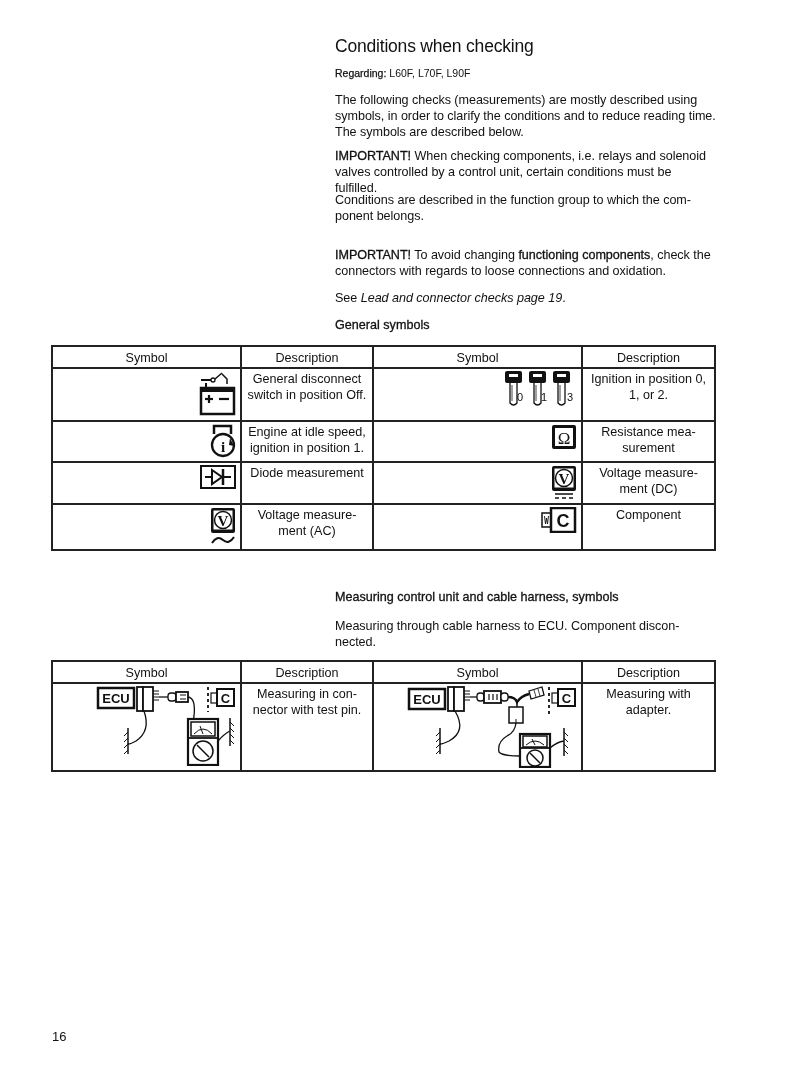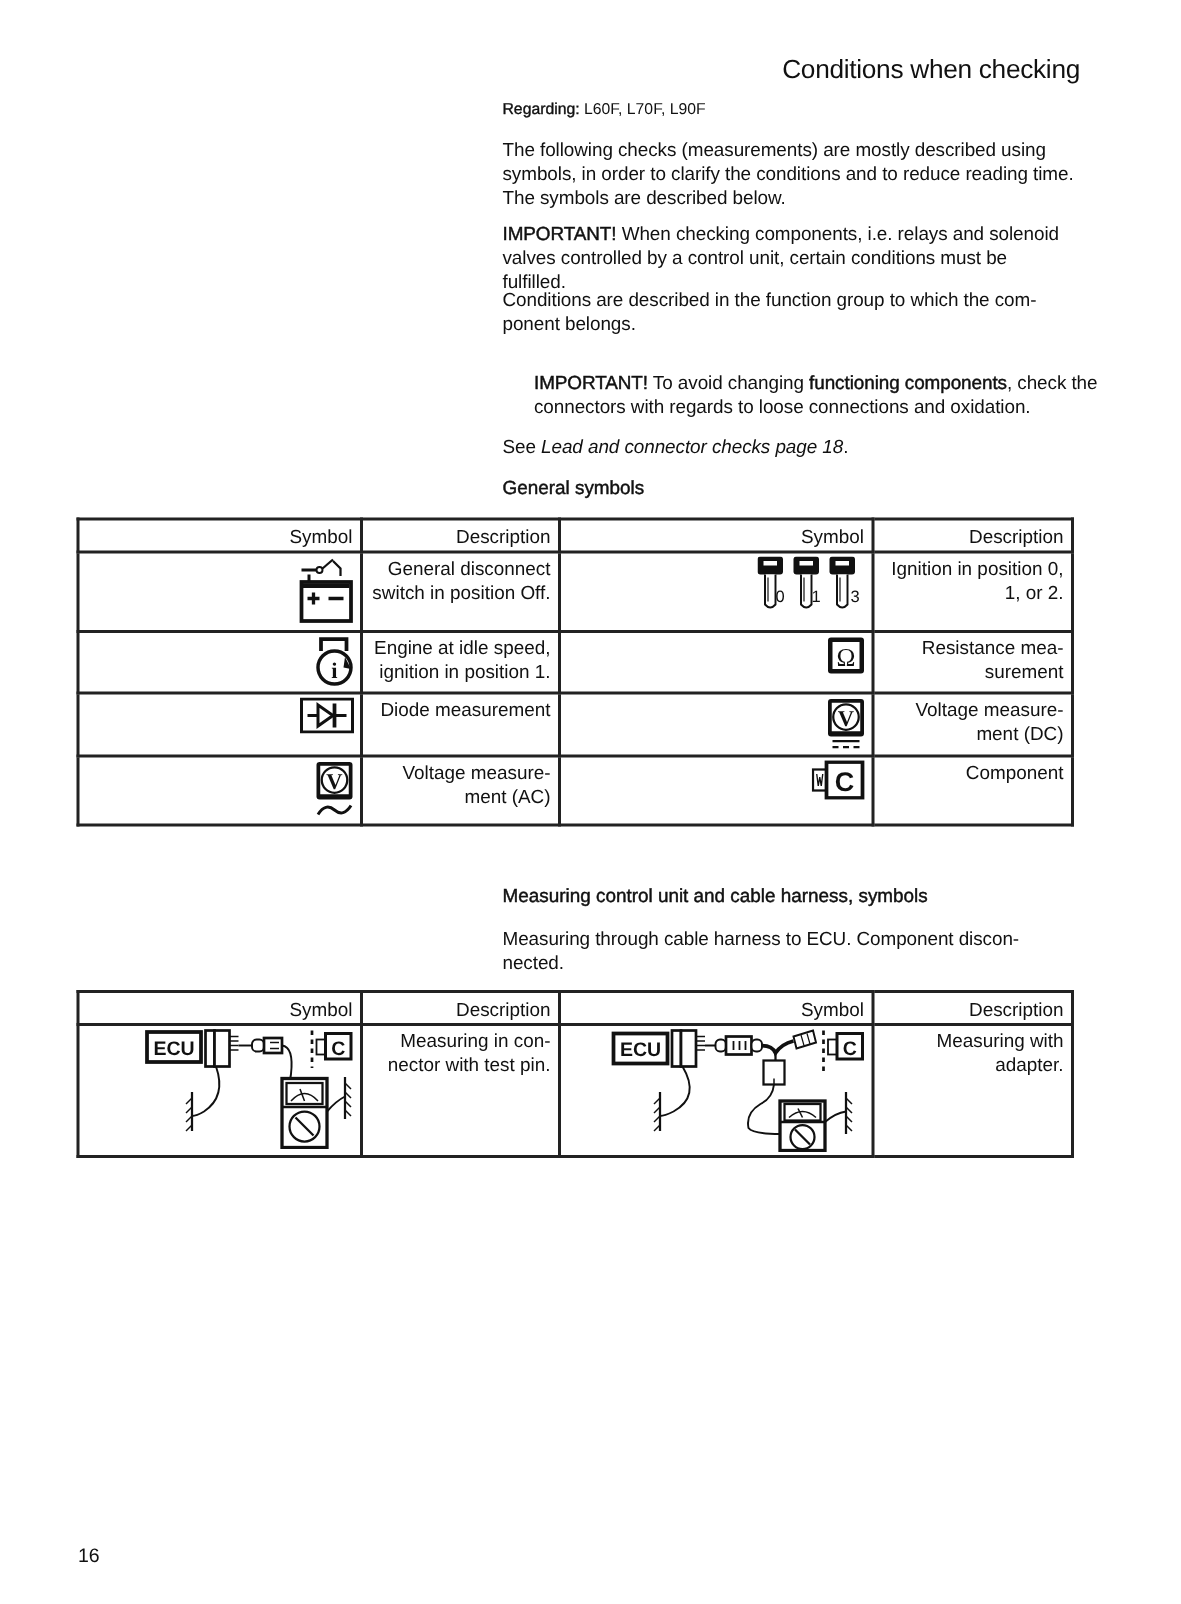--- a/index.html
+++ b/index.html
@@ -2,36 +2,36 @@
 <html><head>
 <meta charset="utf-8">
 <style>
   html, body { margin: 0; padding: 0; background: #ffffff; }
   body {
     width: 787px; height: 1069px; position: relative; overflow: hidden;
     font-family: "Liberation Sans", sans-serif; color: #111111;
   }
   .abs { position: absolute; }
   .col { left: 335px; width: 385px; }
-  h1 { margin: 0; font-weight: normal; font-size: 17.5px; letter-spacing: -0.2px; text-align: right; }
+  h1 { margin: 0; font-weight: normal; font-size: 17.5px; letter-spacing: -0.2px; }
   .regarding { font-size: 10.5px; }
   .regarding b { font-weight: normal; color: #111; -webkit-text-stroke: 0.25px #111; }
   p.body { margin: 0; font-size: 12.6px; line-height: 16px; letter-spacing: -0.05px; }
   .strong { -webkit-text-stroke: 0.3px #111; }
   .ital { font-style: italic; }
   .subhead { font-size: 12.6px; -webkit-text-stroke: 0.3px #111; }
 
   table.sym {
     position: absolute; left: 51px; width: 663px;
     border-collapse: collapse; table-layout: fixed;
     font-size: 12.6px; line-height: 16px;
   }
   table.sym td, table.sym th {
     border: 2px solid #222; padding: 2px 5px 2px 5px; vertical-align: top;
-    text-align: right; font-weight: normal;
+    text-align: center; font-weight: normal;
   }
   table.sym th { height: 16px; padding-top: 3px; padding-bottom: 1px; }
   td.symcell { text-align: right !important; padding: 2px 4px 2px 4px !important; position: relative; }
   td.symcell svg { display: inline-block; vertical-align: top; }
   .pageno { left: 52px; top: 1029px; font-size: 13px; }
 </style>
 </head>
 <body>
 
 <h1 class="abs col" style="top:36px;">Conditions when checking</h1>
@@ -45,29 +45,29 @@
 
 <p class="abs col body" style="top:148px; width:375px;">
   <span class="strong">IMPORTANT!</span>
   <span>When checking components, i.e. relays and solenoid valves controlled by a control unit, certain conditions must be fulfilled.</span>
 </p>
 
 <p class="abs col body" style="top:192px; width:382px;">
   <span>Conditions are described in the function group to which the com-<br>ponent belongs.</span>
 </p>
 
-<p class="abs col body" style="top:247px; width:385px;margin-left:21px;">
+<p class="abs col body" style="top:247px; width:385px;">
   <span class="strong">IMPORTANT!</span>
   <span>To avoid changing</span>
   <span class="strong">functioning components</span><span>, check the connectors with regards to loose connections and oxidation.</span>
 </p>
 
 <p class="abs col body" style="top:290px;">
   <span>See</span>
-  <span class="ital">Lead and connector checks page 18</span><span>.</span>
+  <span class="ital">Lead and connector checks page 19</span><span>.</span>
 </p>
 
 <div class="abs col subhead" style="top:318px;">General symbols</div>
 
 <table class="sym" style="top:345px;">
   <colgroup>
     <col style="width:189px">
       <col style="width:132px">
       <col style="width:209px">
       <col style="width:133px">

